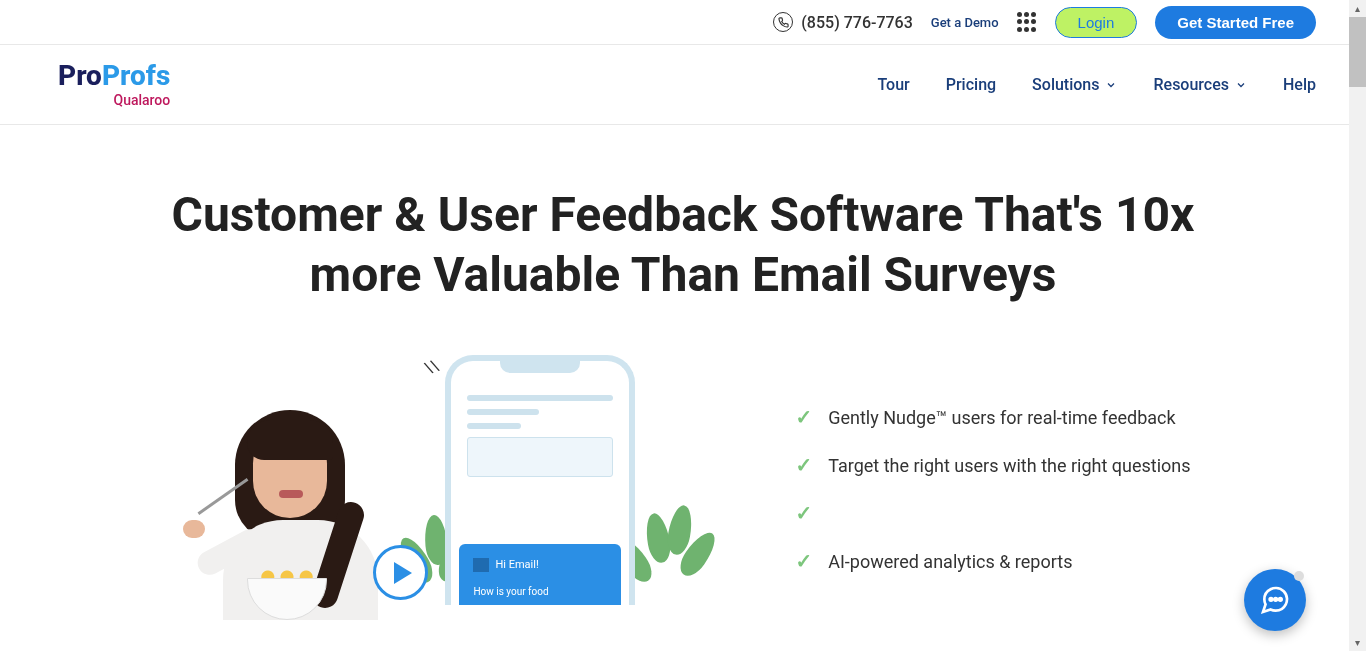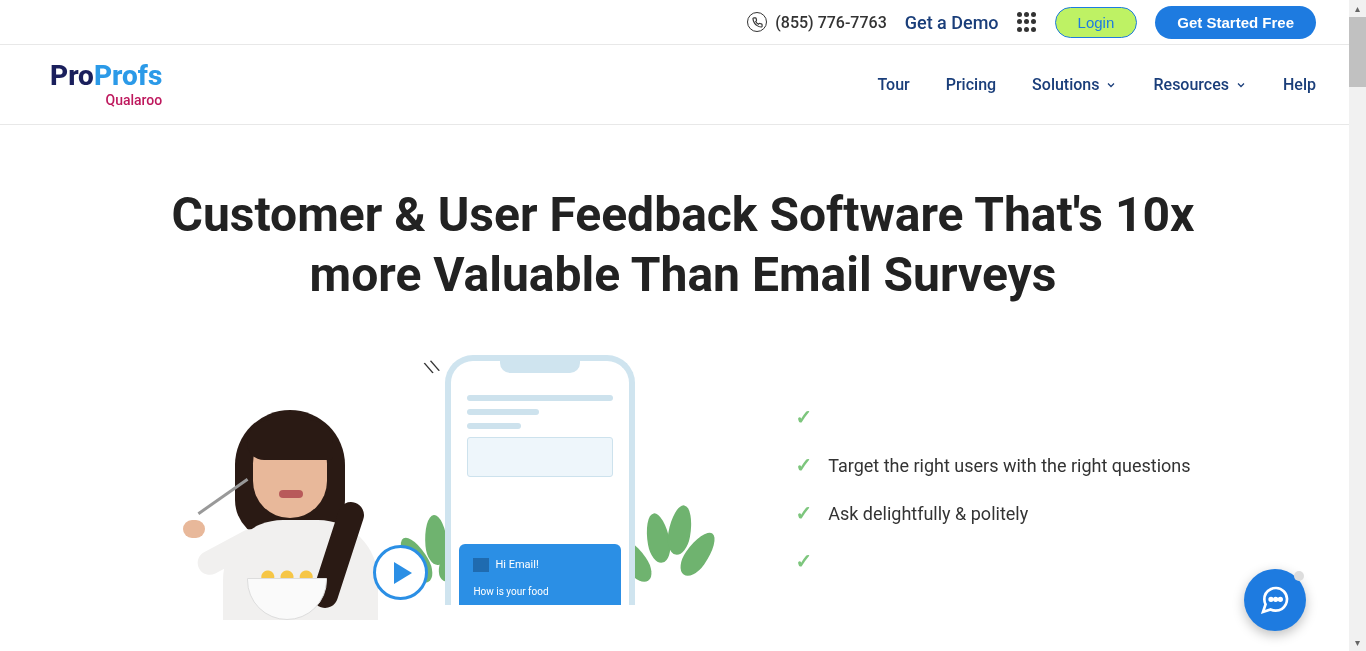--- a/index.html
+++ b/index.html
@@ -3,30 +3,30 @@
 <meta charset="utf-8">
 <style>
 * { margin: 0; padding: 0; box-sizing: border-box; }
 body { font-family: -apple-system, BlinkMacSystemFont, "Segoe UI", Roboto, Helvetica, Arial, sans-serif; width: 1366px; height: 651px; overflow: hidden; background: #fff; position: relative; }
 
 
 .top-bar { height: 45px; display: flex; justify-content: flex-end; align-items: center; padding-right: 50px; gap: 18px; border-bottom: 1px solid #e8e8e8; }
 .phone-wrap { display: flex; align-items: center; gap: 8px; color: #333; font-size: 16px; font-weight: 500; }
 .phone-icon-circle { width: 20px; height: 20px; border: 1.5px solid #333; border-radius: 50%; display: flex; align-items: center; justify-content: center; }
 .phone-icon-circle svg { width: 11px; height: 11px; }
-.demo-link { color: #1a3e7a; font-size: 18px; font-weight: 500; cursor: pointer; }
+.demo-link { color: #1a3e7a; font-size: 13px; font-weight: 500; cursor: pointer; }
 .apps-grid { width: 20px; height: 20px; display: grid; grid-template-columns: repeat(3,1fr); grid-template-rows: repeat(3,1fr); gap: 2px; cursor: pointer; }
 .apps-grid span { background: #333; border-radius: 50%; width: 5px; height: 5px; }
 .login-btn { border: 1.5px solid #1e7be0; color: #1e7be0; background: #bef264; padding: 6px 22px; border-radius: 18px; font-size: 15px; font-weight: 500; cursor: pointer; }
 .cta-btn { background: #1e7be0; color: #fff; border: none; padding: 8px 22px; border-radius: 20px; font-size: 15px; font-weight: 600; cursor: pointer; }
 
 
 .main-nav { height: 80px; display: flex; justify-content: space-between; align-items: center; padding: 0 50px; border-bottom: 1px solid #e8e8e8; }
 .logo { display: flex; flex-direction: column; align-items: flex-end; }
-.logo-main { font-size: 28px; font-weight: 800; line-height: 1; }
+.logo-main { font-size: 28px; font-weight: 800; line-height: 1; margin-left: 8px; }
 .logo-pro { color: #1a1f5c; }
 .logo-profs { color: #2b9ae8; }
 .logo-sub { font-size: 14px; color: #be185d; font-weight: 500; margin-top: 2px; }
 .nav-items { display: flex; gap: 36px; }
 .nav-item { color: #1a3e7a; font-size: 16px; font-weight: 500; cursor: pointer; display: flex; align-items: center; gap: 6px; }
 .chev { width: 12px; height: 12px; }
 
 
 .hero { text-align: center; padding-top: 60px; }
 .hero h1 { font-size: 48px; font-weight: 700; color: #222; line-height: 1.25; max-width: 1100px; margin: 0 auto; }
@@ -193,31 +193,32 @@
     </div>
 
     <div class="play">
       <div class="play-tri"></div>
     </div>
   </div>
 
   <div class="features">
     <div class="feat">
       <span class="check">✓</span>
+      <span class="feat-text">Gently Nudge™ users for real-time feedback</span>
     </div>
     <div class="feat">
       <span class="check">✓</span>
       <span class="feat-text">Target the right users with the right questions</span>
     </div>
     <div class="feat">
       <span class="check">✓</span>
-      <span class="feat-text">Ask delightfully &amp; politely</span>
-    </div>
-    <div class="feat">
-      <span class="check">✓</span>
+    </div>
+    <div class="feat">
+      <span class="check">✓</span>
+      <span class="feat-text">AI-powered analytics &amp; reports</span>
     </div>
   </div>
 </div>
 
 <div class="chat-fab">
   <div class="chat-dot"></div>
   <svg viewBox="0 0 24 24" fill="none" stroke="#fff" stroke-width="2">
       <path d="M21 11.5a8.38 8.38 0 0 1-.9 3.8 8.5 8.5 0 0 1-7.6 4.7 8.38 8.38 0 0 1-3.8-.9L3 21l1.9-5.7a8.38 8.38 0 0 1-.9-3.8 8.5 8.5 0 0 1 4.7-7.6 8.38 8.38 0 0 1 3.8-.9h.5a8.48 8.48 0 0 1 8 8v.5z"></path>
       <circle cx="9" cy="11.5" r="1" fill="#fff"></circle>
       <circle cx="12.5" cy="11.5" r="1" fill="#fff"></circle>

